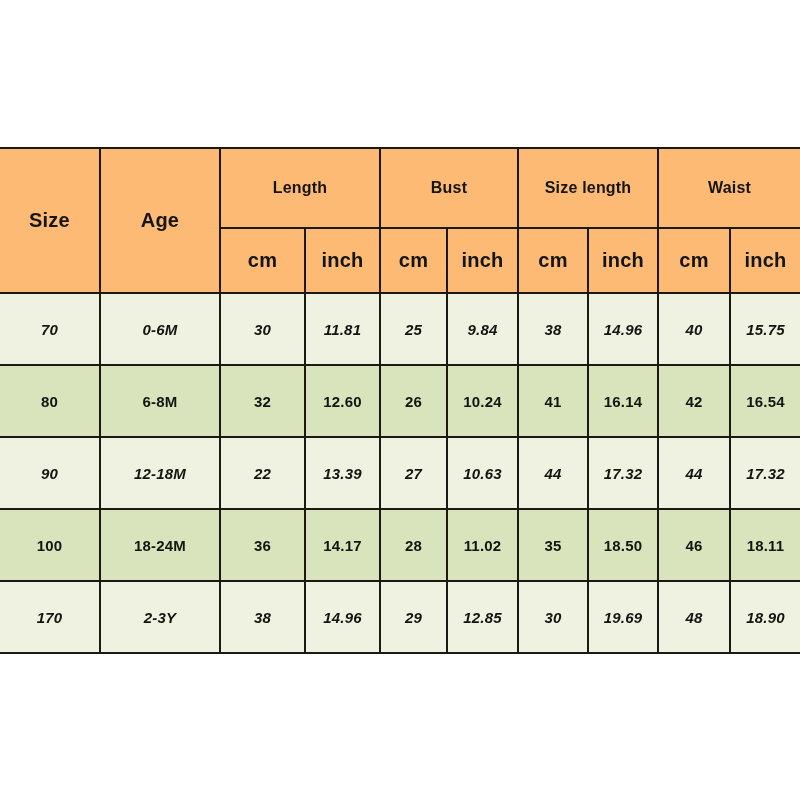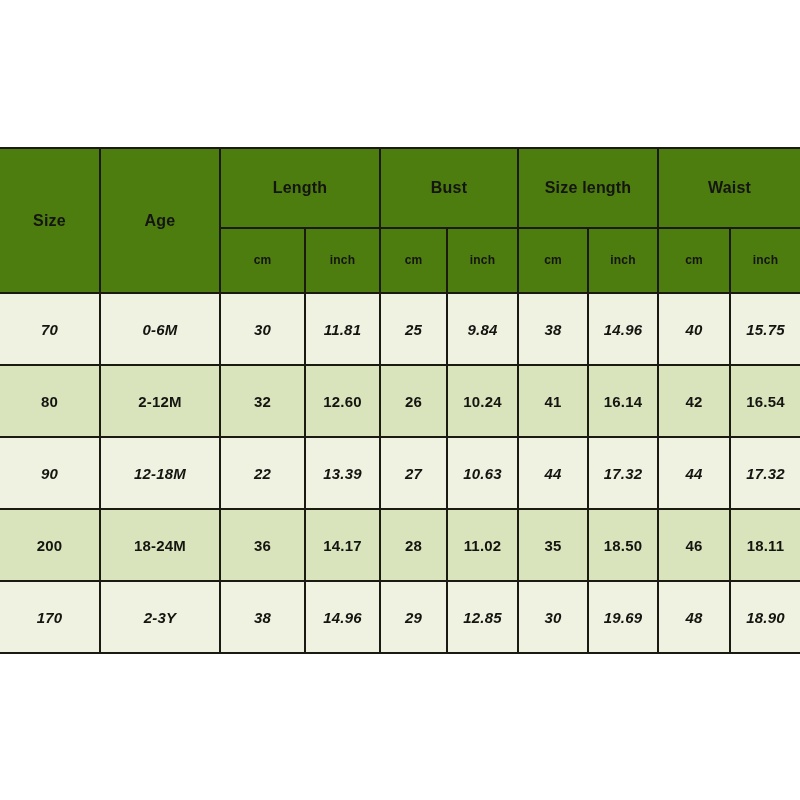--- a/index.html
+++ b/index.html
@@ -32,26 +32,26 @@
     vertical-align: middle;
     color: #141410;
     font-weight: bold;
     letter-spacing: 0.2px;
   }
   
   #size-chart-table tr > *:first-child { border-left: none; }
   #size-chart-table tr > *:last-child  { border-right: none; }
 
   thead th {
-    background: #4d7c0f;
+    background: #fdba74;
     font-size: 16px;
   }
   th.grp-head { height: 73px; }
-  th.unit-head { height: 60px; font-size: 12px; font-weight: bold; }
-  th.stack-head { height: 145px; font-size: 16px; }
+  th.unit-head { height: 60px; font-size: 20px; font-weight: bold; }
+  th.stack-head { height: 145px; font-size: 20px; }
 
   tbody td {
     height: 72px;
     font-size: 15px;
   }
   tbody tr.row-light td { background: #eff2e1; font-style: italic; }
   tbody tr.row-dark  td { background: #d9e4bd; }
 
   
   col.c-size   { width: 100px; }
@@ -113,21 +113,21 @@
           <td>11.81</td>
           <td>25</td>
           <td>9.84</td>
           <td>38</td>
           <td>14.96</td>
           <td>40</td>
           <td>15.75</td>
         </tr>
         <tr class="row-dark">
           <td>80</td>
-          <td>2-12M</td>
+          <td>6-8M</td>
           <td>32</td>
           <td>12.60</td>
           <td>26</td>
           <td>10.24</td>
           <td>41</td>
           <td>16.14</td>
           <td>42</td>
           <td>16.54</td>
         </tr>
         <tr class="row-light">
@@ -136,21 +136,21 @@
           <td>22</td>
           <td>13.39</td>
           <td>27</td>
           <td>10.63</td>
           <td>44</td>
           <td>17.32</td>
           <td>44</td>
           <td>17.32</td>
         </tr>
         <tr class="row-dark">
-          <td>200</td>
+          <td>100</td>
           <td>18-24M</td>
           <td>36</td>
           <td>14.17</td>
           <td>28</td>
           <td>11.02</td>
           <td>35</td>
           <td>18.50</td>
           <td>46</td>
           <td>18.11</td>
         </tr>

